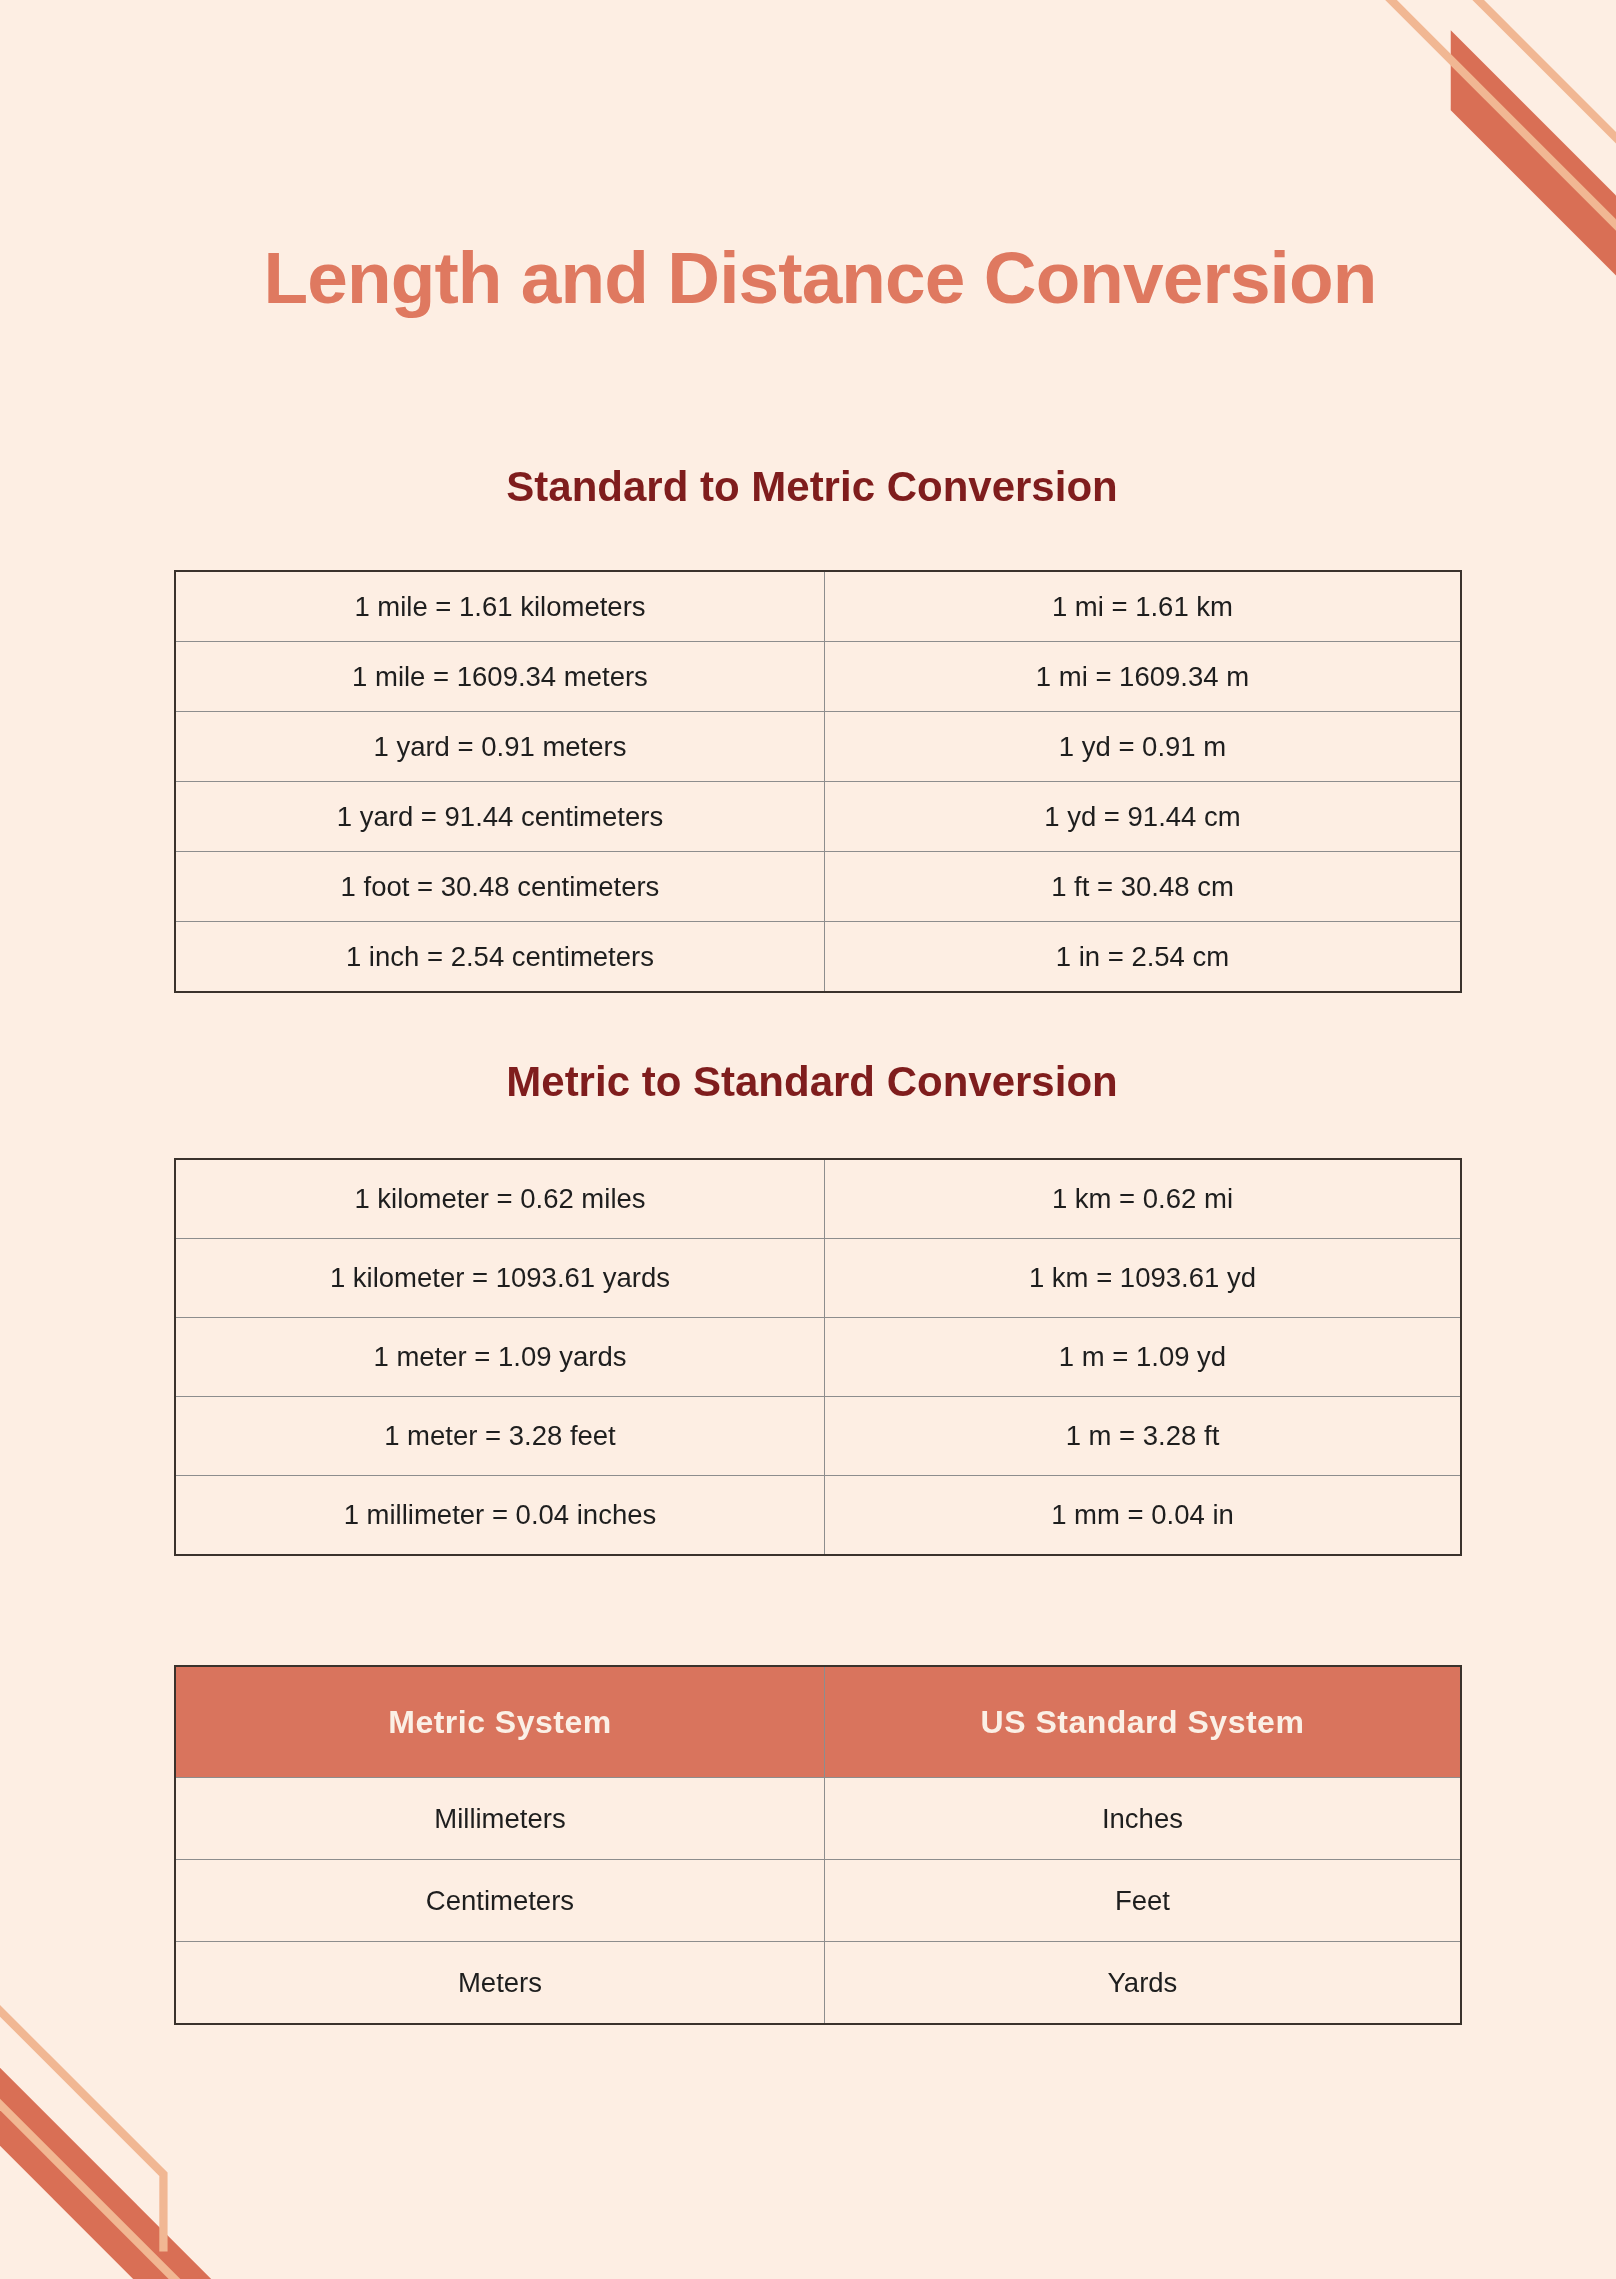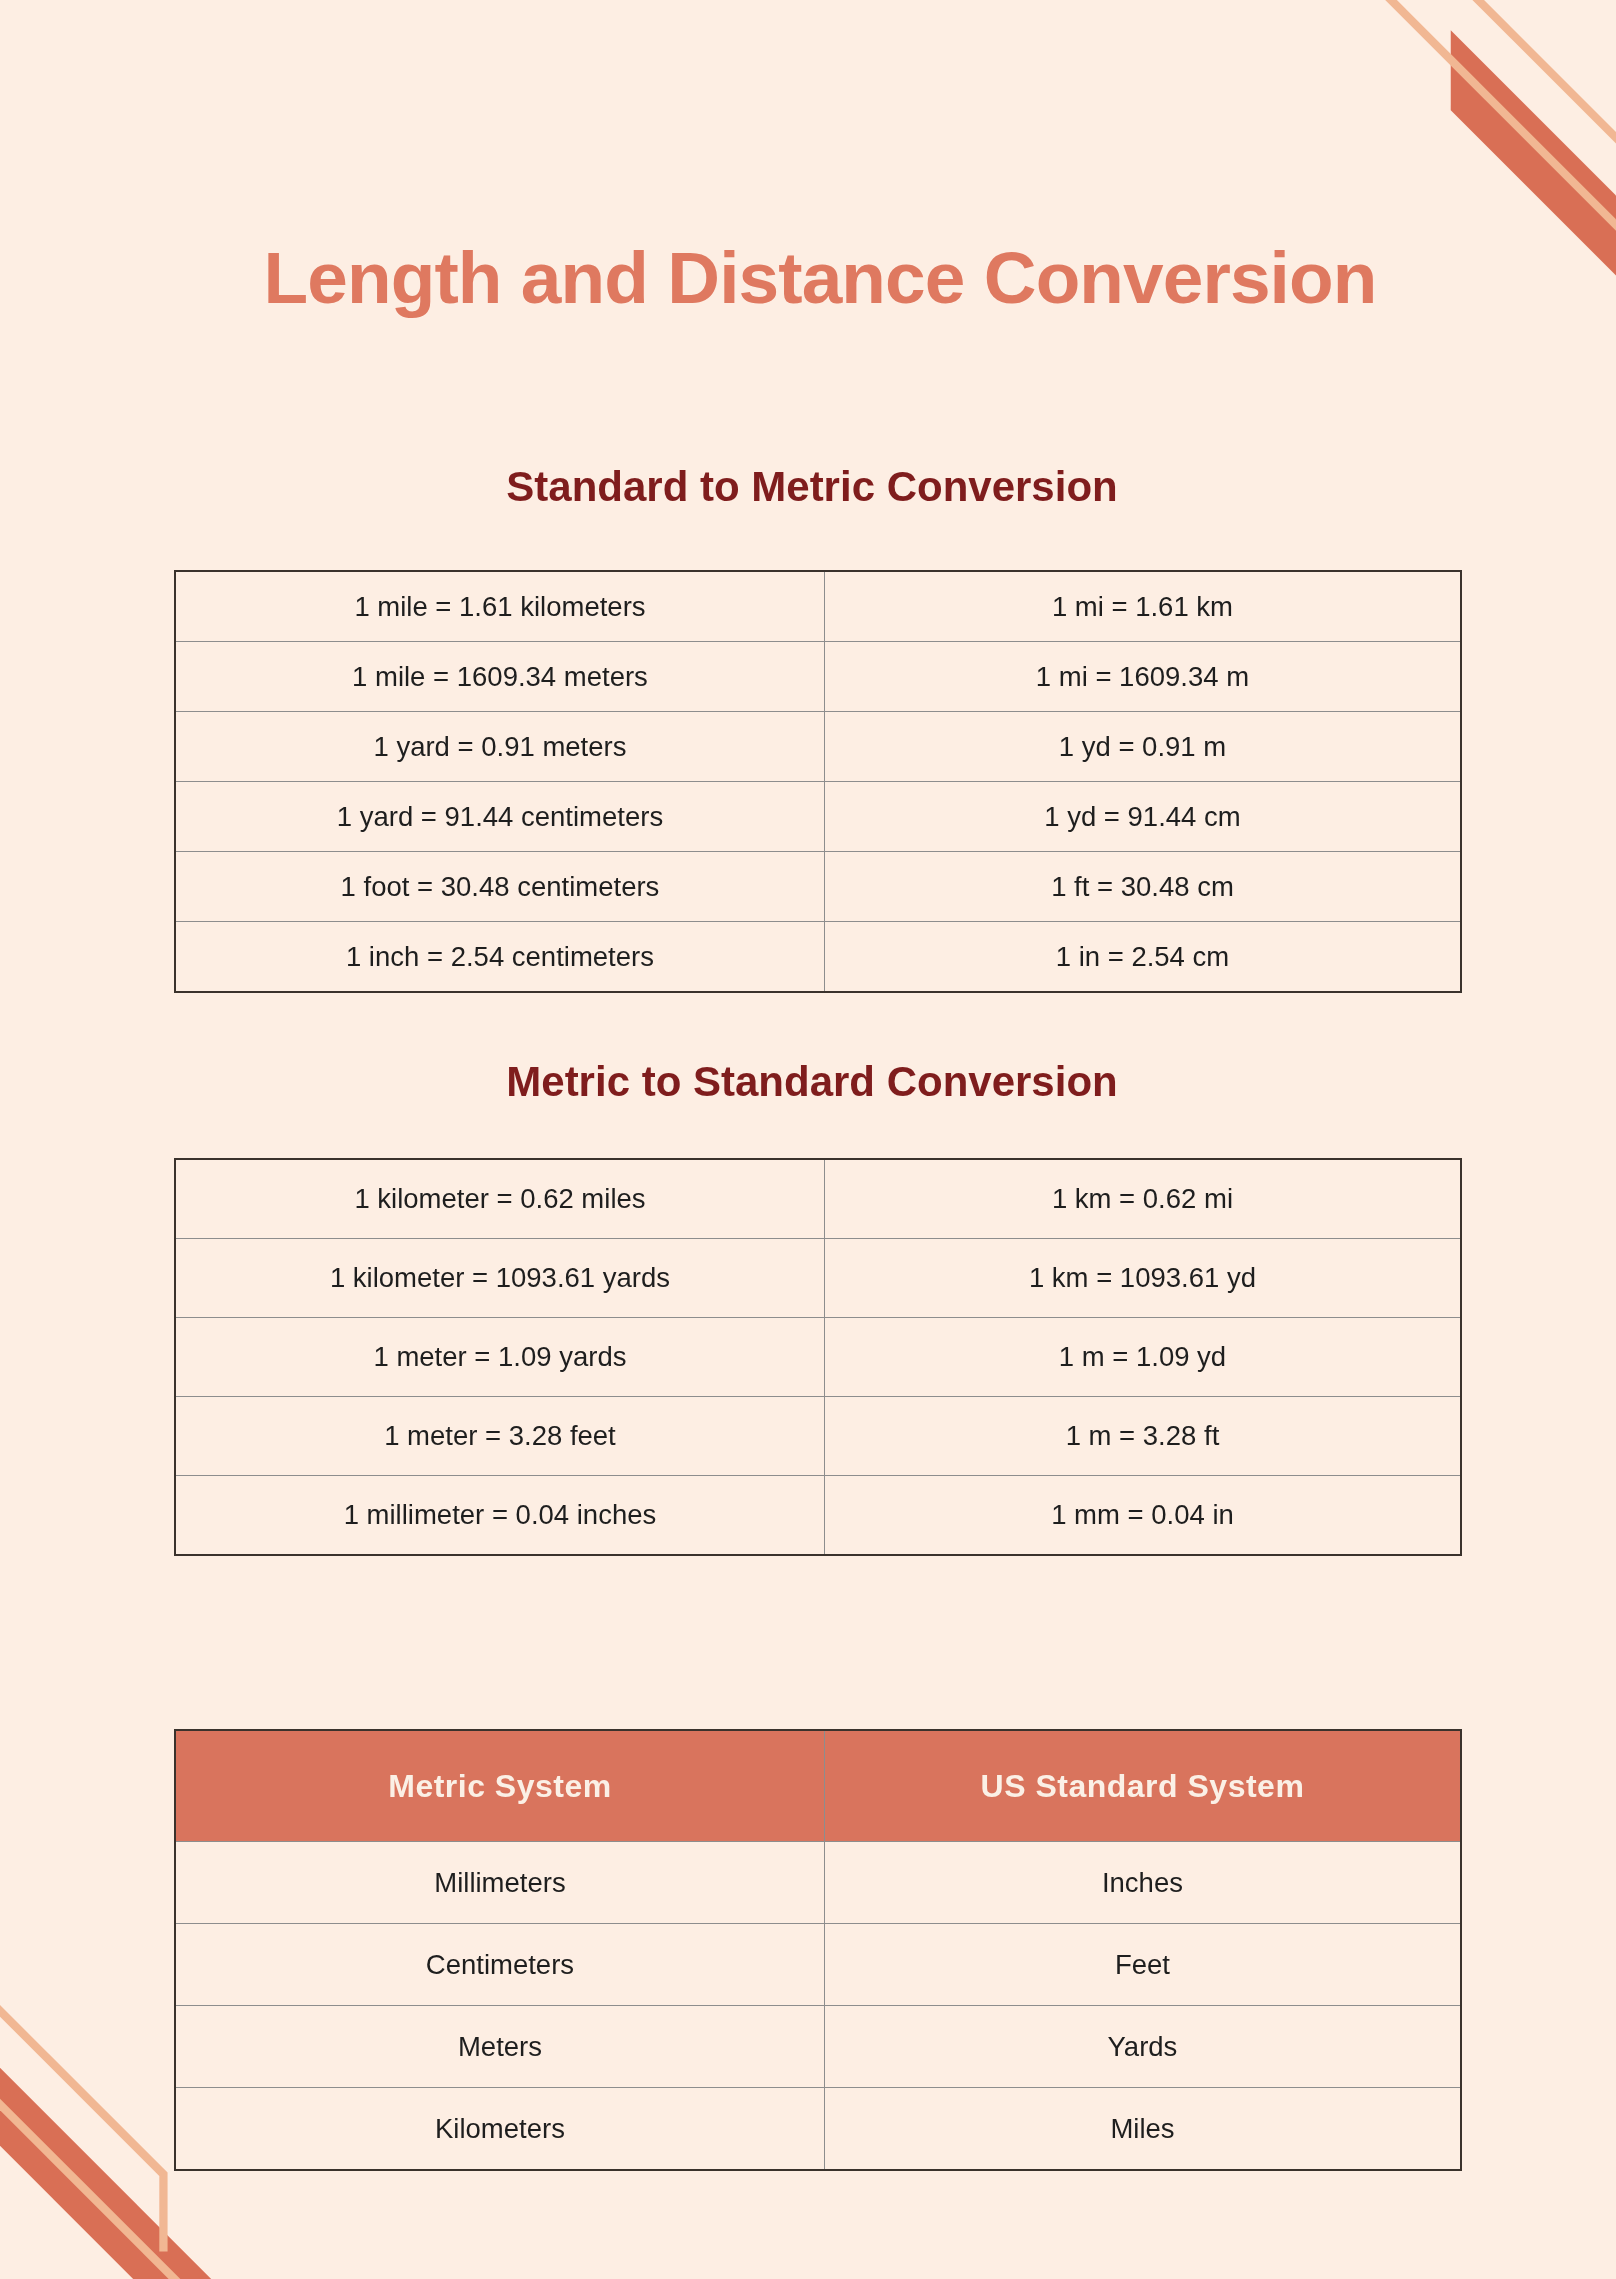--- a/index.html
+++ b/index.html
@@ -65,21 +65,21 @@
     font-size: 27.5px;
     font-weight: 400;
     color: #1e1e1e;
     padding: 0;
   }
   table.conv { border: 2.8px solid #3a322c; }
   table.t1 { top: 570px; }
   table.t1 td { height: 69px; margin-top: 44px; }
   table.t2 { top: 1158px; padding-left: 42px; }
   table.t2 td { height: 78px; }
-  table.t3 { top: 1729px; padding-left: 21px; }
+  table.t3 { top: 1665px; padding-left: 21px; }
   table.t3 td { height: 81px; }
   table.t3 th {
     height: 110px;
     background: #d9745d;
     color: #fbf0e6;
     font-size: 32px;
     font-weight: 700;
     letter-spacing: 0.5px;
   }
   col.c1 { width: 50.5%; }
@@ -186,21 +186,17 @@
           <td>Inches</td>
         </tr>
         <tr>
           <td>Centimeters</td>
           <td>Feet</td>
         </tr>
         <tr>
           <td>Meters</td>
           <td>Yards</td>
         </tr>
-        <tr>
-          <td>Kilometers</td>
-          <td>Miles</td>
-        </tr>
       </tbody>
   </table>
 
 </div>
 
 
 </body></html>

